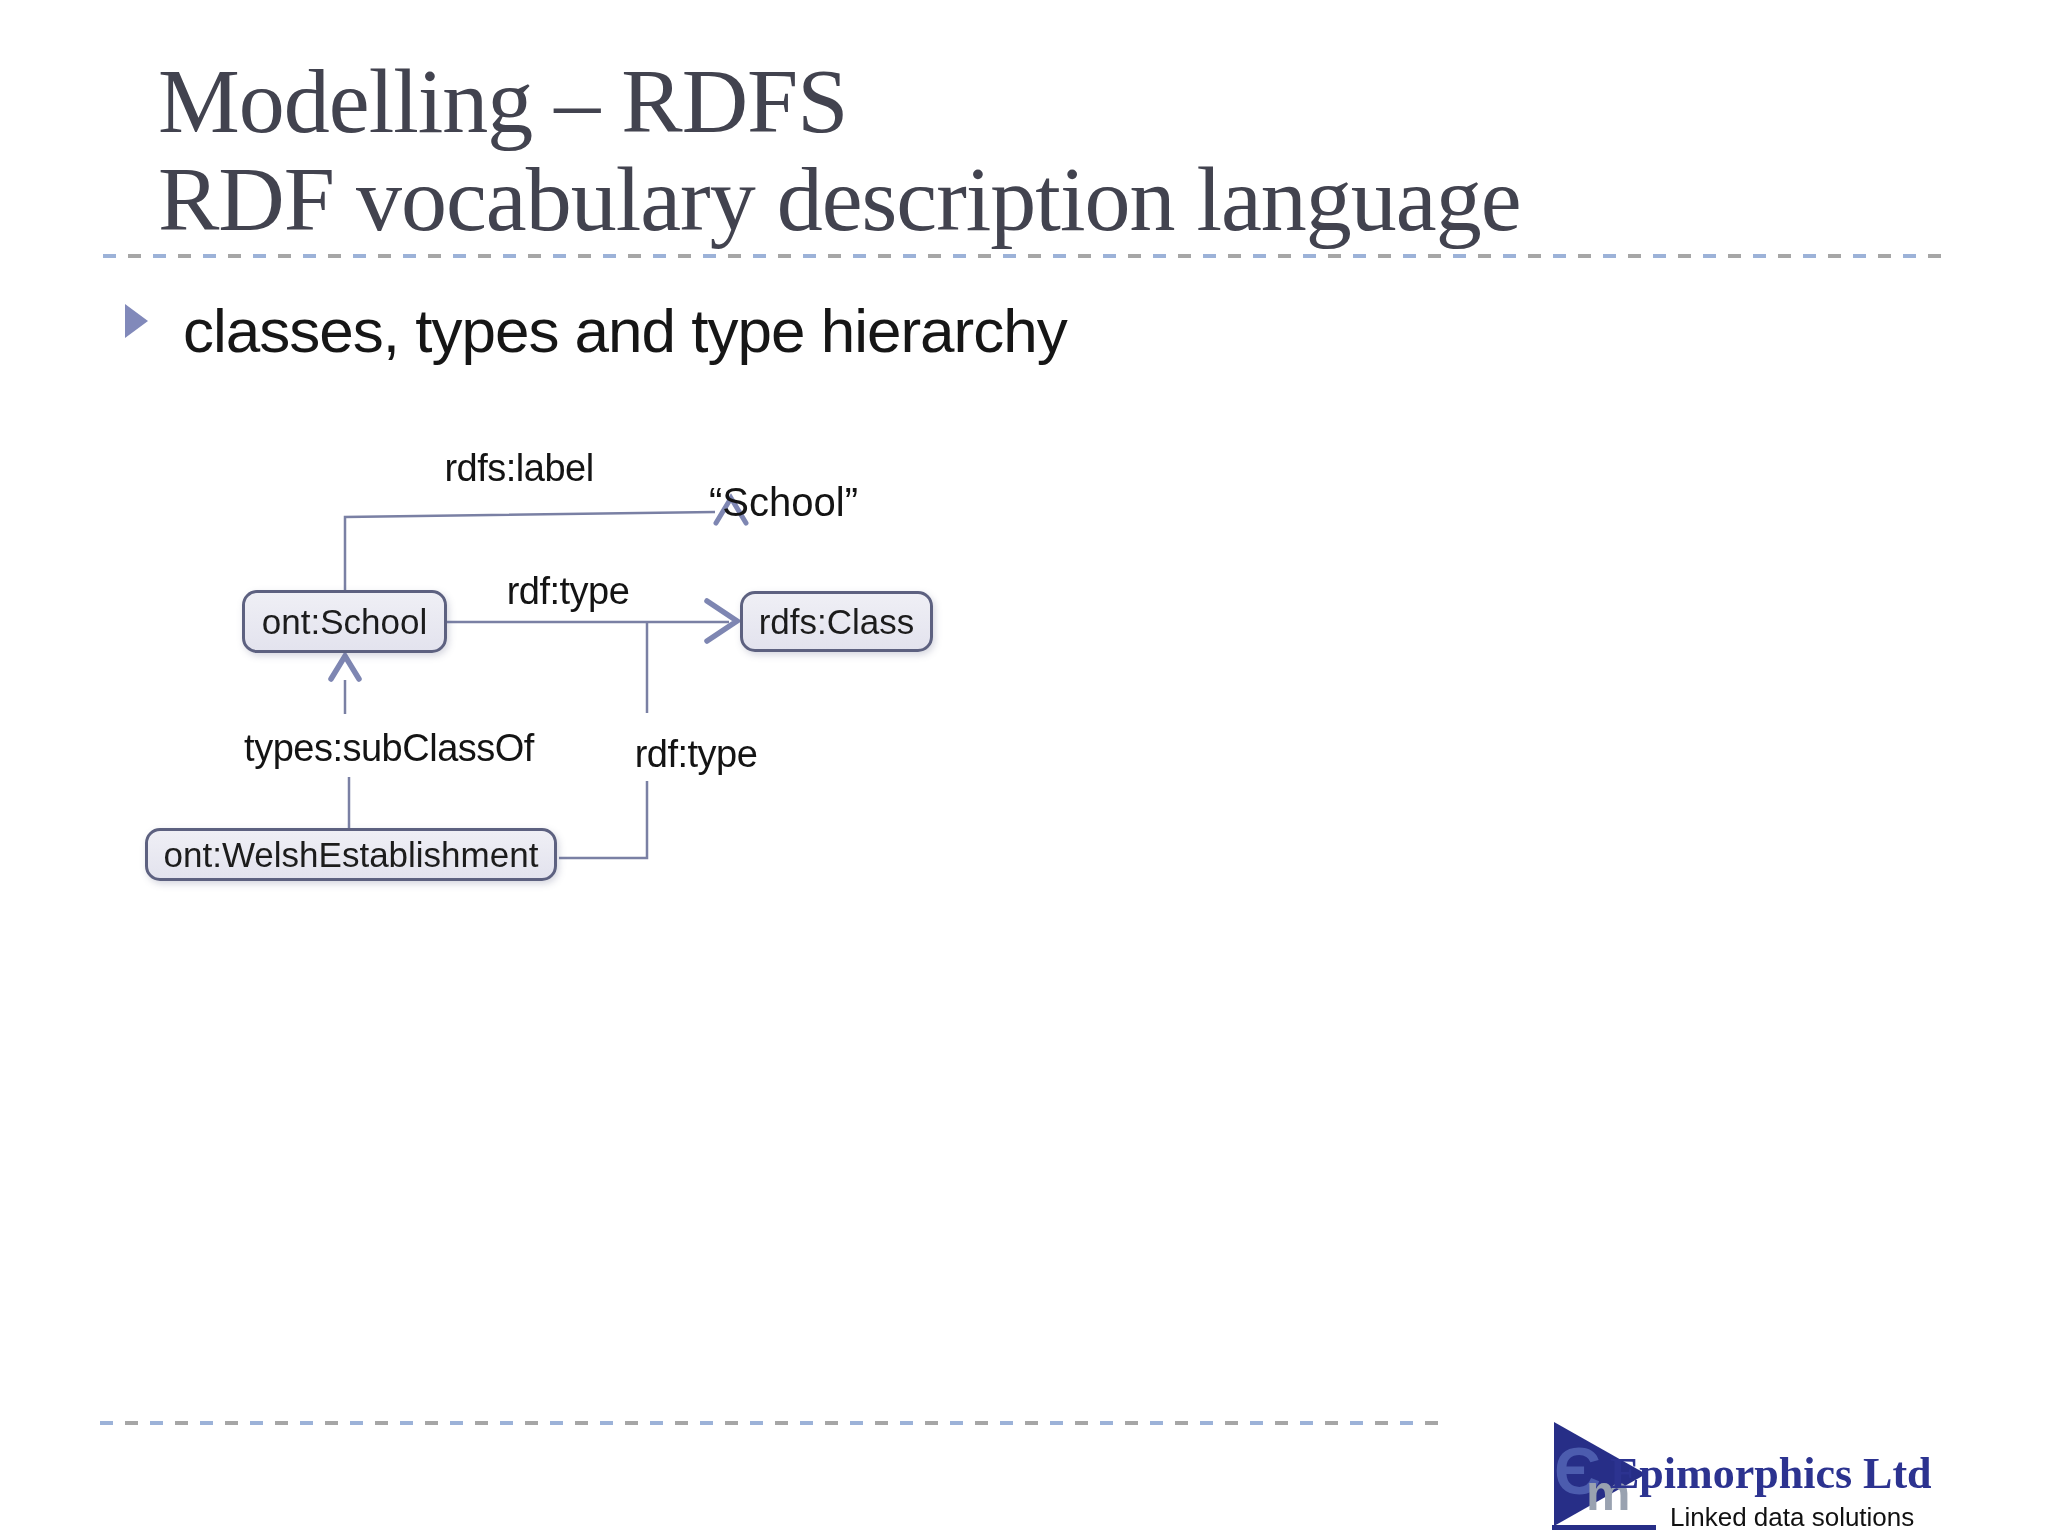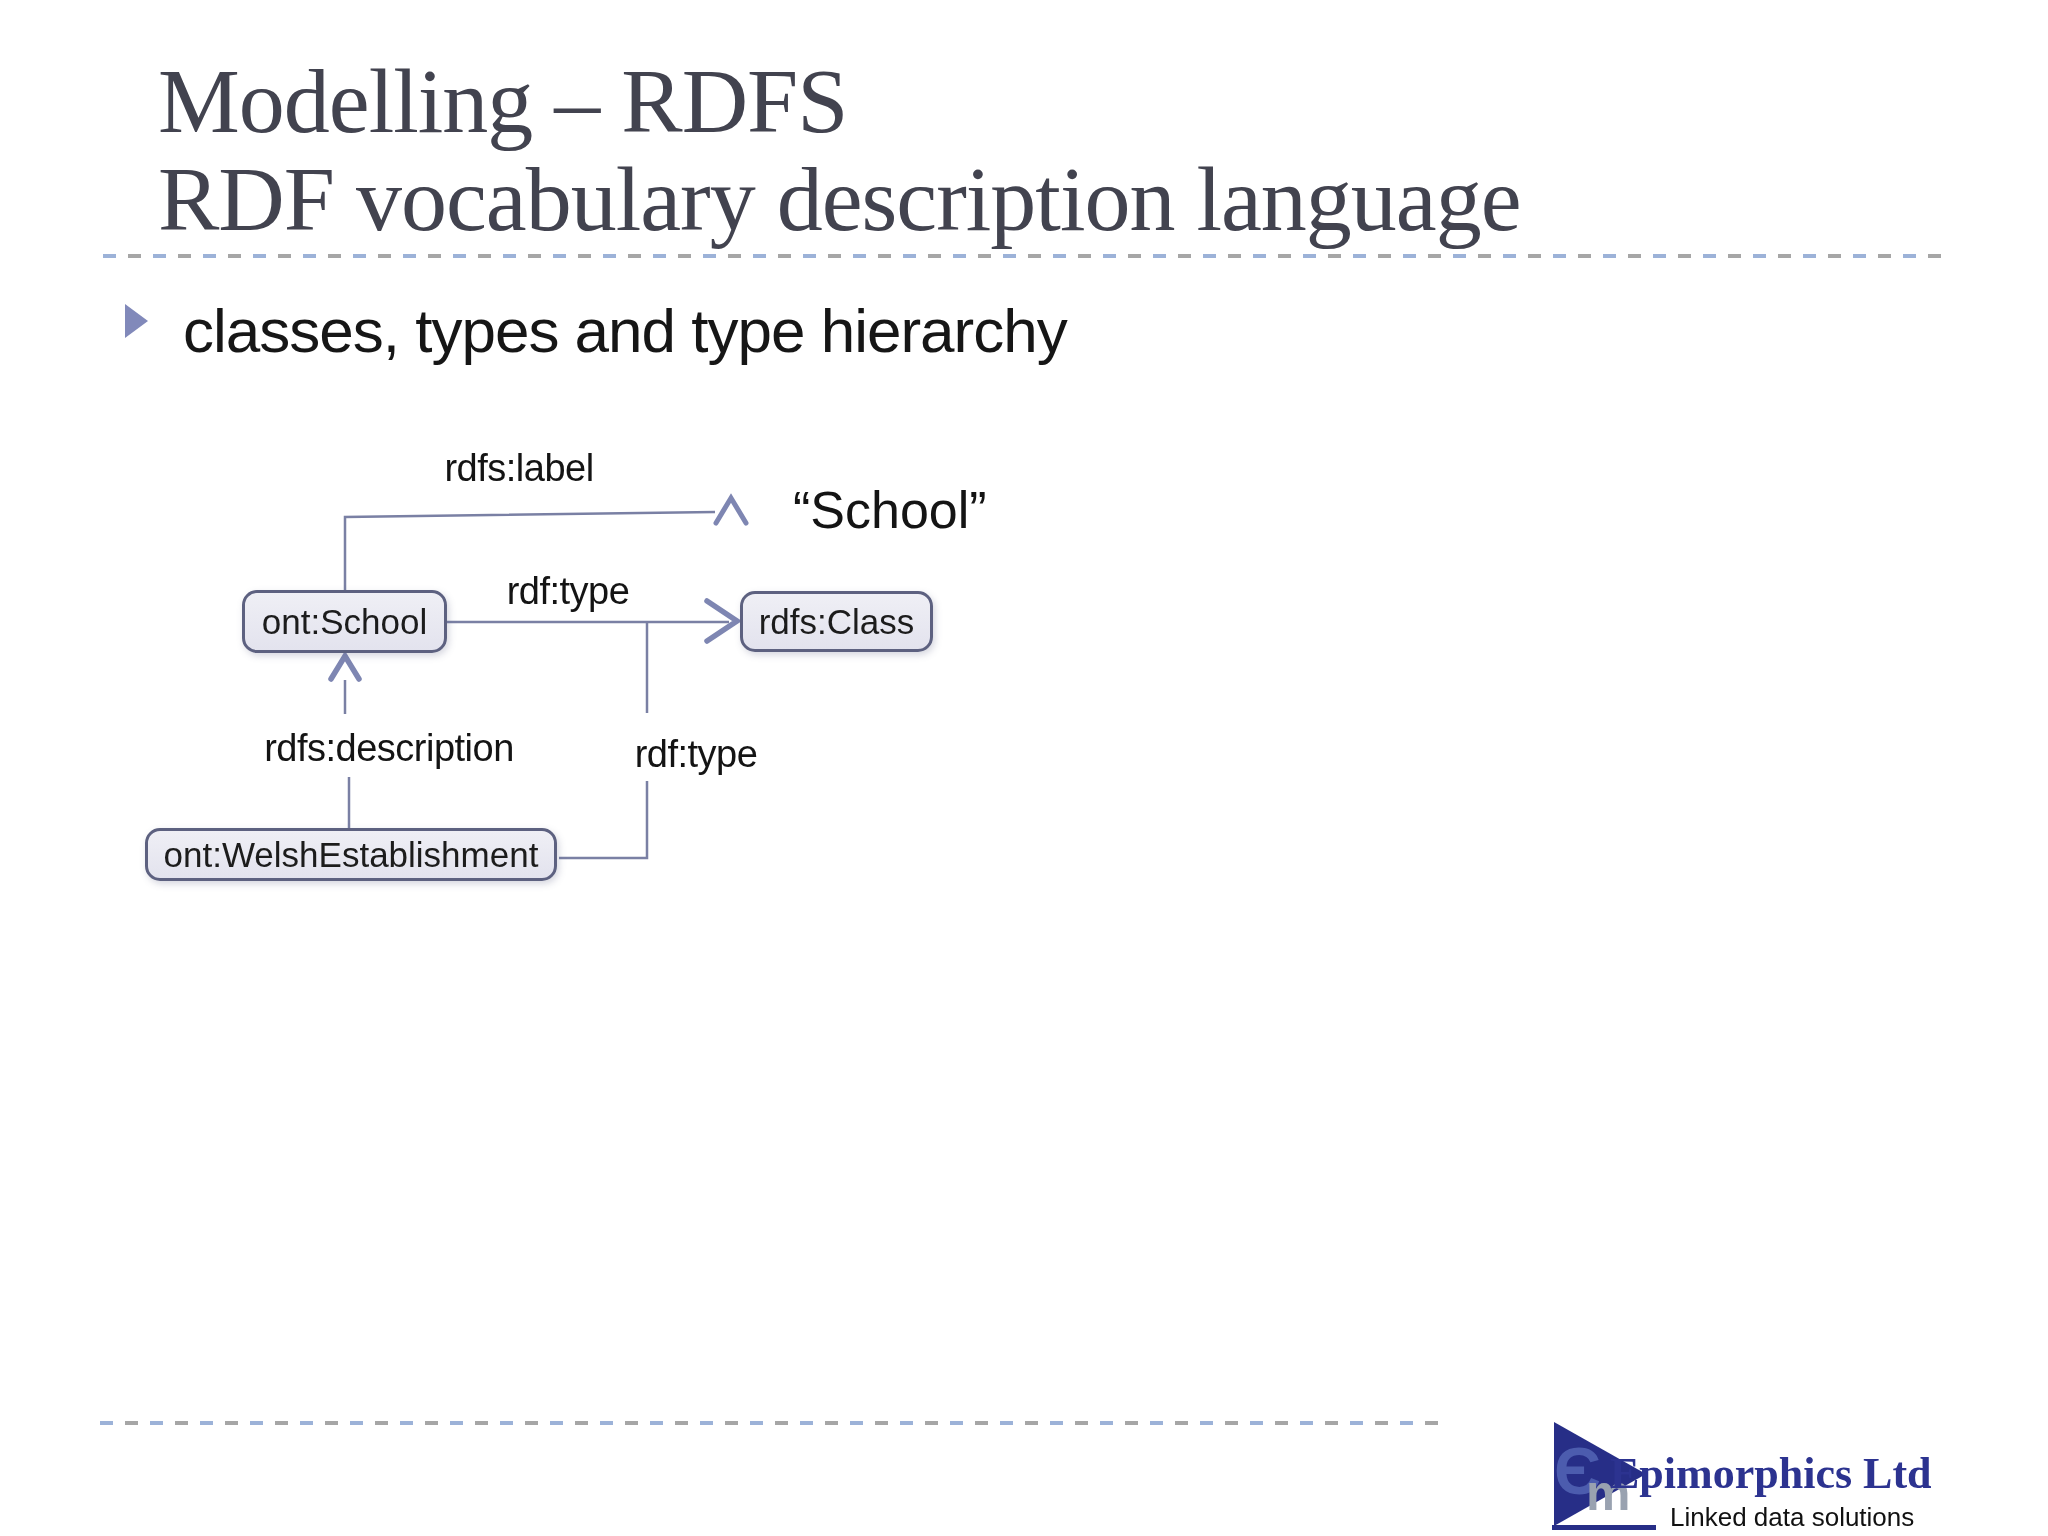--- a/index.html
+++ b/index.html
@@ -46,21 +46,21 @@
   .node-welsh{left:145px;top:828px;width:412px;height:53px;}
   .edge-label{
     position:absolute;font-size:38px;color:#141414;white-space:nowrap;
     transform:translateX(-50%);letter-spacing:-0.5px;
   }
   .lbl-rdfslabel{left:519px;top:447px;}
   .lbl-rdftype-top{left:568px;top:570px;}
   .lbl-subclassof{left:389px;top:727px;}
   .lbl-rdftype-bottom{left:696px;top:733px;}
   .literal{
-    position:absolute;left:793px;top:480px;font-size:52px;color:#141414;white-space:nowrap;
+    position:absolute;left:709px;top:480px;font-size:40px;color:#141414;white-space:nowrap;
   }
   
   .logo{position:absolute;left:1552px;top:1420px;width:496px;height:116px;}
   .logo-tri{
     position:absolute;left:2px;top:2px;width:0;height:0;
     border-left:92px solid #272e87;border-top:52px solid transparent;border-bottom:52px solid transparent;
   }
   .logo-e{
     position:absolute;left:2px;top:18px;font-size:66px;line-height:1;font-weight:bold;color:#4c5cae;
   }
@@ -114,21 +114,21 @@
     <span>rdfs:Class</span>
   </div>
   <div class="node node-welsh">
     <span>ont:WelshEstablishment</span>
   </div>
 
   <div class="literal">“School”</div>
 
   <div class="edge-label lbl-rdfslabel">rdfs:label</div>
   <div class="edge-label lbl-rdftype-top">rdf:type</div>
-  <div class="edge-label lbl-subclassof">rdfs:description</div>
+  <div class="edge-label lbl-subclassof">types:subClassOf</div>
   <div class="edge-label lbl-rdftype-bottom">rdf:type</div>
 
   <div class="rule rule-bottom"></div>
 
   <div class="logo">
     <span class="logo-tri"></span>
     <span class="logo-e">Є</span>
     <span class="logo-m">m</span>
     <span class="logo-underline"></span>
     <div class="brand">Epimorphics Ltd</div>

